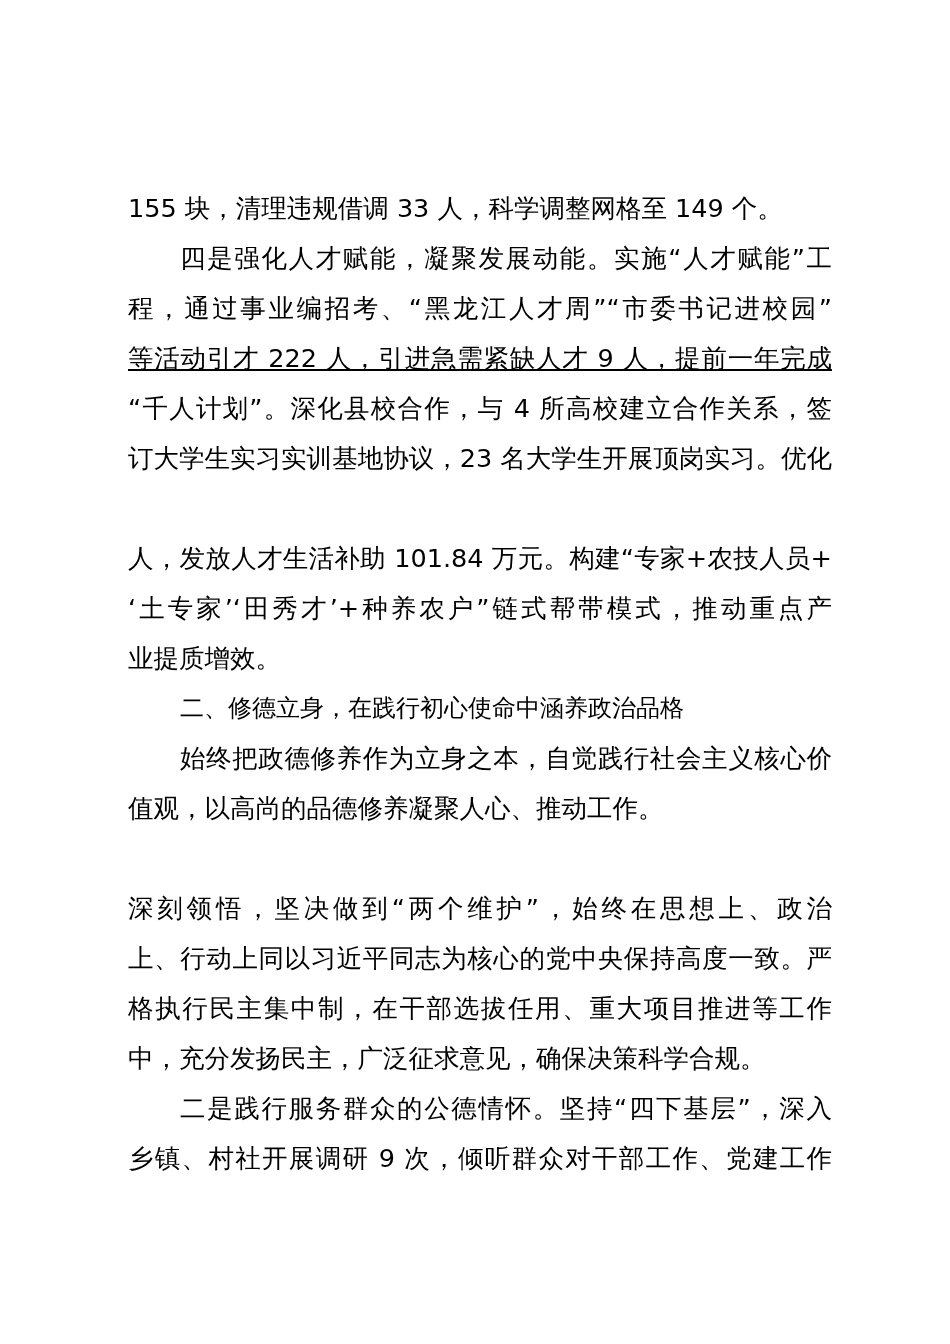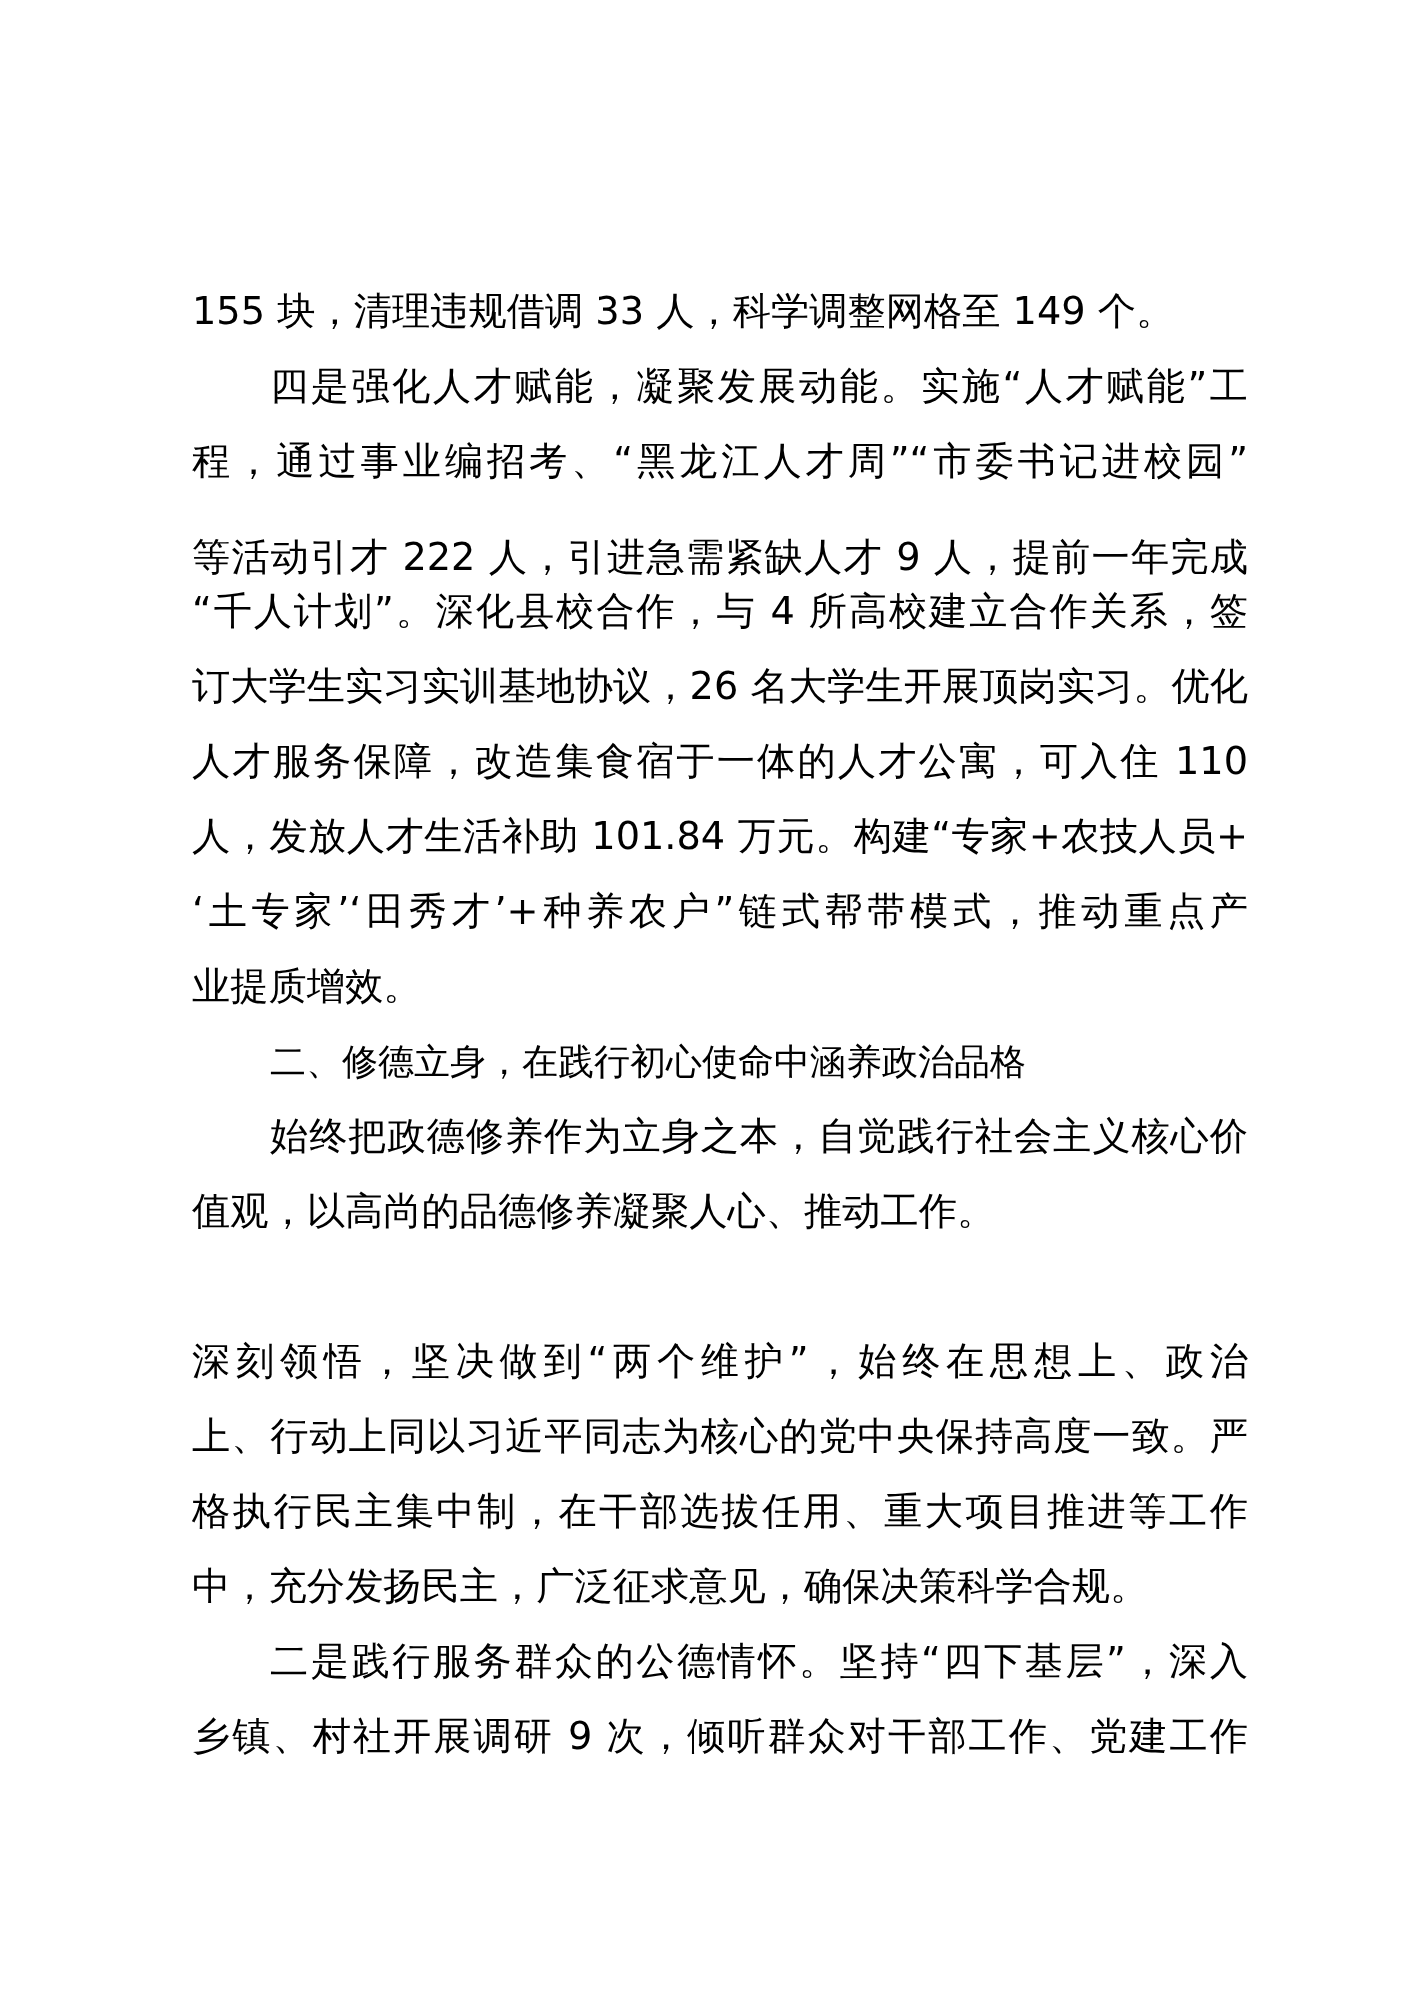--- a/index.html
+++ b/index.html
@@ -46,24 +46,23 @@
       font-size: 24px;
     }
   </style>
 </head>
 <body>
 
 <div class="page">
   <div class="line" style="top: 183px;">155 块，清理违规借调 33 人，科学调整网格至 149 个。</div>
   <div class="line indent justify" style="top: 233px;">四是强化人才赋能，凝聚发展动能。实施“人才赋能”工</div>
   <div class="line justify" style="top: 283px;">程，通过事业编招考、“黑龙江人才周”“市委书记进校园”</div>
-  <div class="line justify" style="top: 347px;">等活动引才 222 人，引进急需紧缺人才 9 人，提前一年完成</div>
+  <div class="line justify" style="top: 333px; text-decoration: underline;">等活动引才 222 人，引进急需紧缺人才 9 人，提前一年完成</div>
   <div class="line justify" style="top: 383px;">“千人计划”。深化县校合作，与 4 所高校建立合作关系，签</div>
-  <div class="line justify" style="top: 433px;">订大学生实习实训基地协议，26 名大学生开展顶岗实习。优化</div>
-  <div class="line justify" style="top: 483px;">人才服务保障，改造集食宿于一体的人才公寓，可入住 110</div>
+  <div class="line justify" style="top: 433px;">订大学生实习实训基地协议，23 名大学生开展顶岗实习。优化</div>
   <div class="line justify" style="top: 533px;">人，发放人才生活补助 101.84 万元。构建“专家+农技人员+</div>
   <div class="line justify" style="top: 583px;">‘土专家’‘田秀才’+种养农户”链式帮带模式，推动重点产</div>
   <div class="line" style="top: 633px;">业提质增效。</div>
   <div class="line indent heading" style="top: 683px;">二、修德立身，在践行初心使命中涵养政治品格</div>
   <div class="line indent justify" style="top: 733px;">始终把政德修养作为立身之本，自觉践行社会主义核心价</div>
   <div class="line" style="top: 783px;">值观，以高尚的品德修养凝聚人心、推动工作。</div>
   <div class="line justify" style="top: 883px;">深刻领悟，坚决做到“两个维护”，始终在思想上、政治</div>
   <div class="line justify" style="top: 933px;">上、行动上同以习近平同志为核心的党中央保持高度一致。严</div>
   <div class="line justify" style="top: 983px;">格执行民主集中制，在干部选拔任用、重大项目推进等工作</div>
   <div class="line" style="top: 1033px;">中，充分发扬民主，广泛征求意见，确保决策科学合规。</div>

